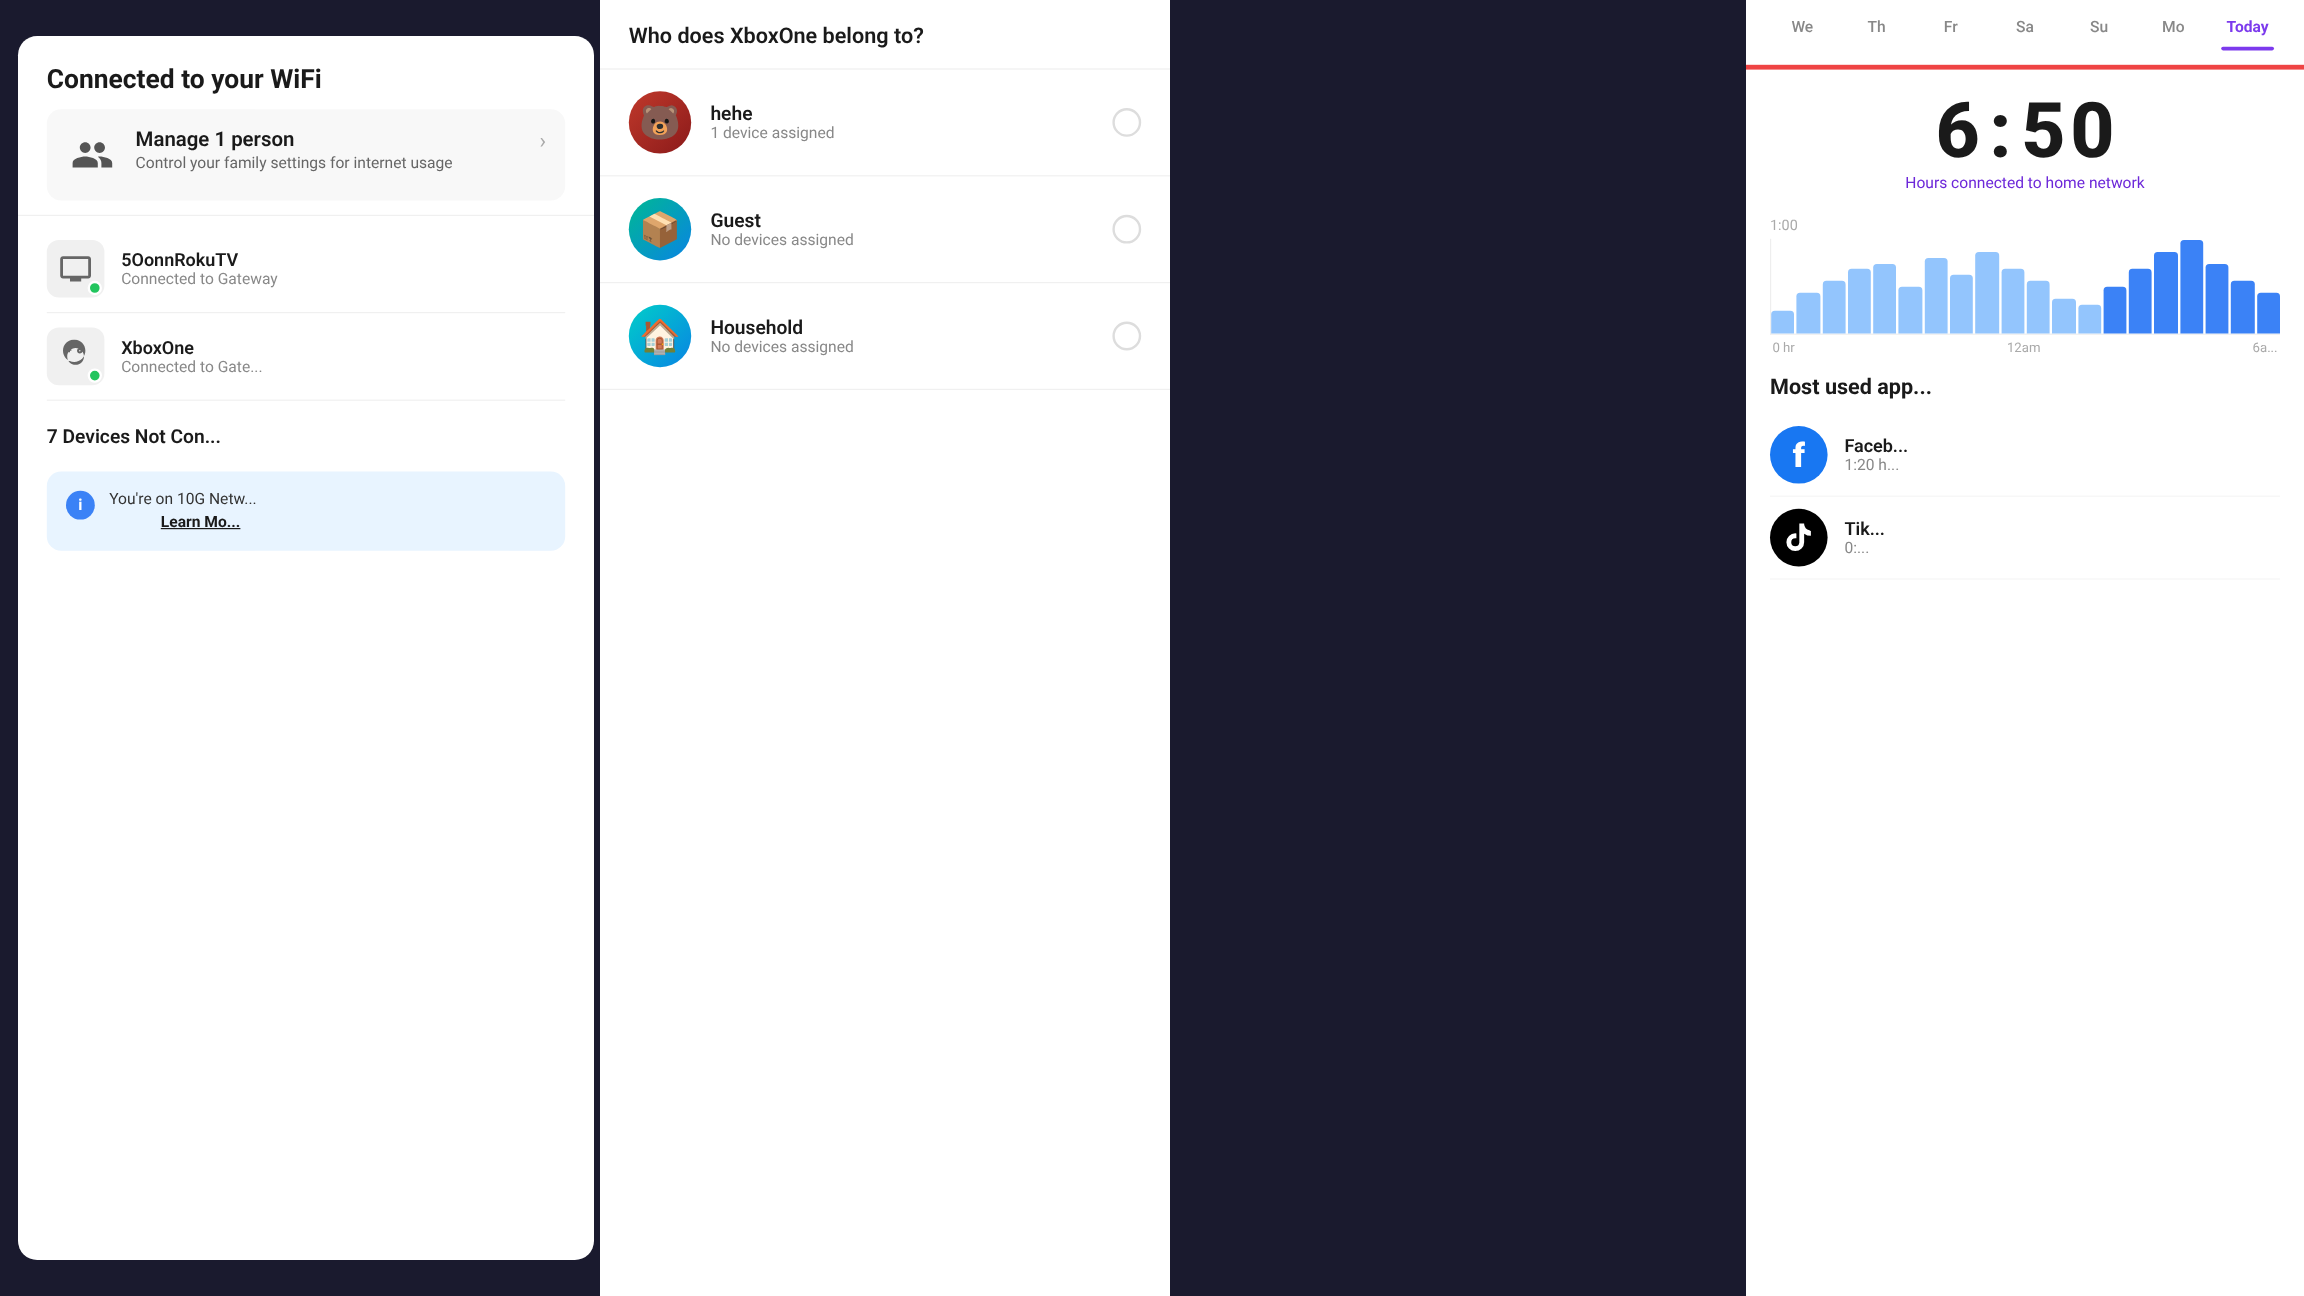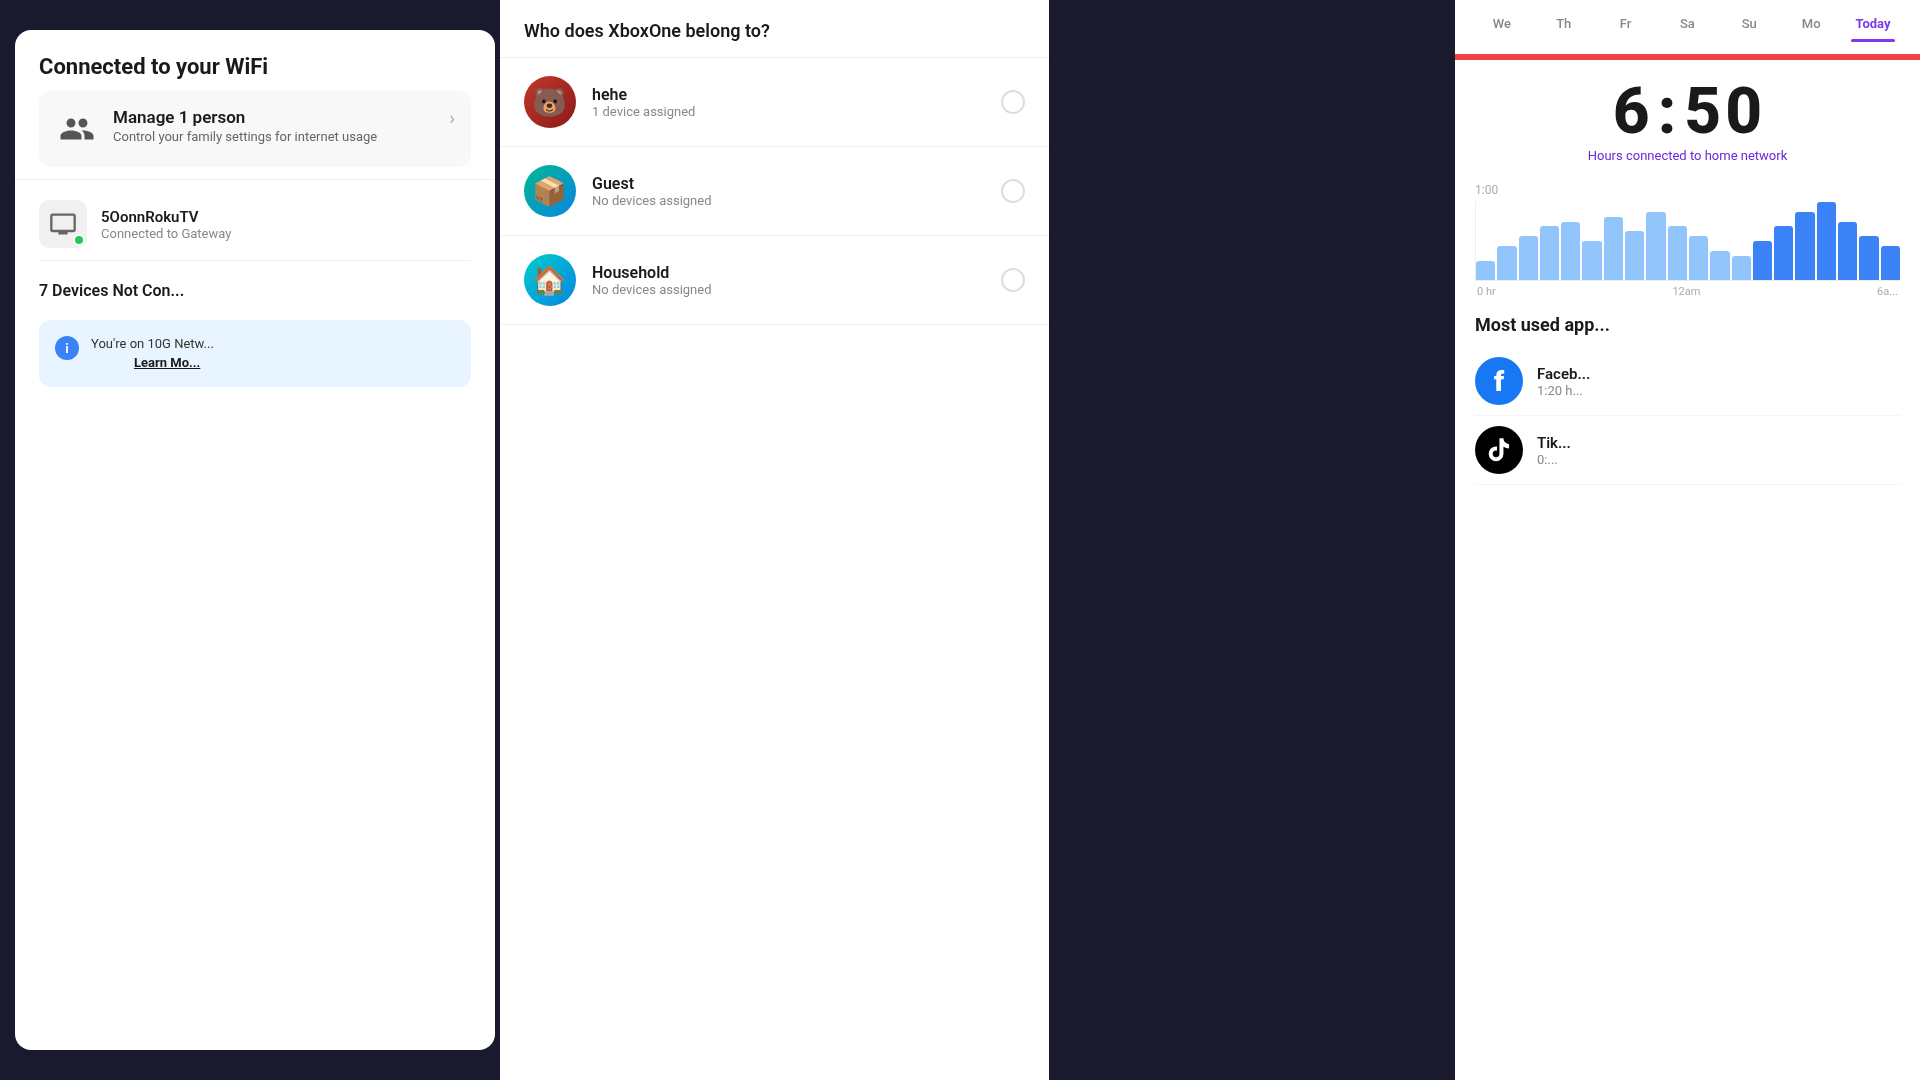--- a/index.html
+++ b/index.html
@@ -310,21 +310,21 @@
       bottom: 0;
       background: white;
       display: flex;
       flex-direction: column;
     }
 
     .days-nav {
       display: flex;
       justify-content: space-around;
       padding: 16px 16px 0;
-      border-bottom: 6px solid #ef4444;
+      border-bottom: 4px solid #ef4444;
     }
 
     .day-item {
       display: flex;
       flex-direction: column;
       align-items: center;
       padding-bottom: 12px;
       cursor: pointer;
       min-width: 44px;
     }
@@ -463,34 +463,46 @@
         <svg viewBox="0 0 24 24" xmlns="http://www.w3.org/2000/svg">
           <path d="M21 3H3c-1.1 0-2 .9-2 2v12c0 1.1.9 2 2 2h5v2h8v-2h5c1.1 0 1.99-.9 1.99-2L23 5c0-1.1-.9-2-2-2zm0 14H3V5h18v12z"></path>
         </svg>
         <div class="status-dot online"></div>
       </div>
       <div class="device-info">
         <h4>5OonnRokuTV</h4>
         <p>Connected to Gateway</p>
       </div>
     </div>
+    <div class="device-item">
+      <div class="device-icon-wrap">
+        <svg viewBox="0 0 24 24" xmlns="http://www.w3.org/2000/svg">
+          <path d="M15 7.5c.28 0 .5.22.5.5s-.22.5-.5.5-.5-.22-.5-.5.22-.5.5-.5m0-1.5c-1.1 0-2 .9-2 2s.9 2 2 2 2-.9 2-2-.9-2-2-2zm-6 1H8V6H7v1H6v1h1v1h1V8h1V7zm9.99 1c0-4.42-3.58-8-8-8s-8 3.58-8 8 3.58 8 8 8 8-3.58 8-8zM12 18c-3.31 0-6-2.69-6-6s2.69-6 6-6 6 2.69 6 6-2.69 6-6 6z"></path>
+        </svg>
+        <div class="status-dot online"></div>
+      </div>
+      <div class="device-info">
+        <h4>XboxOne</h4>
+        <p>Connected to Gate...</p>
+      </div>
+    </div>
   </div>
 
   <div class="devices-not-connected">7 Devices Not Con...</div>
 
   <div class="info-banner">
     <div class="info-icon">i</div>
     <div class="info-text">
       <p>You're on 10G Netw...</p>
       <span class="learn-more">Learn Mo...</span>
     </div>
   </div>
 </div>
 
-<div class="middle-panel" style="position:absolute; left:500px; top:0; width:549px; bottom:0; background:white; display:flex; flex-direction:column;">
+<div class="middle-panel" style="position:absolute; left:500px; top:0; width:475px; bottom:0; background:white; display:flex; flex-direction:column;">
   <div class="panel-question">Who does XboxOne belong to?</div>
 
   <div class="person-option">
     <div class="person-avatar avatar-hehe">🐻</div>
     <div class="person-option-info">
       <h4>hehe</h4>
       <p>1 device assigned</p>
     </div>
     <div class="radio-btn"></div>
   </div>

